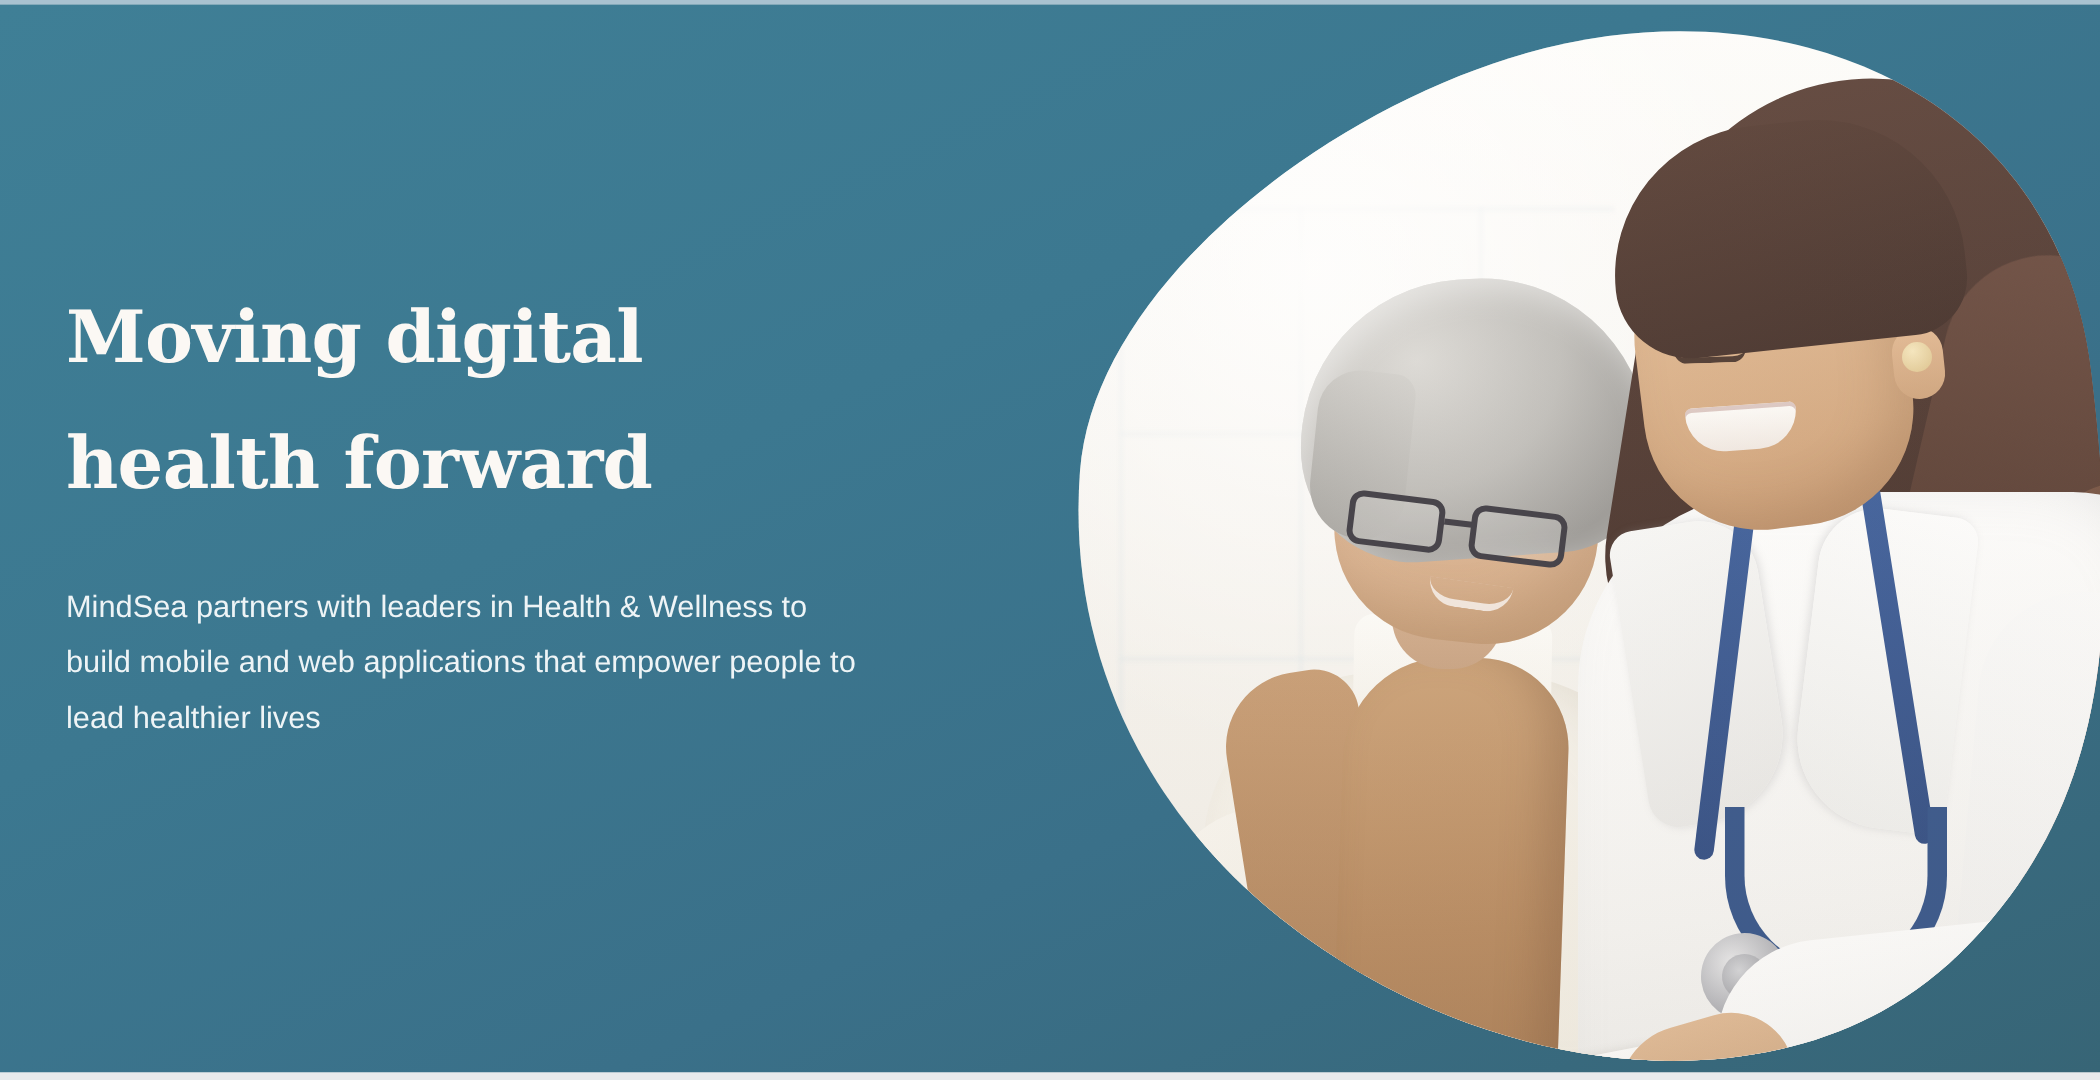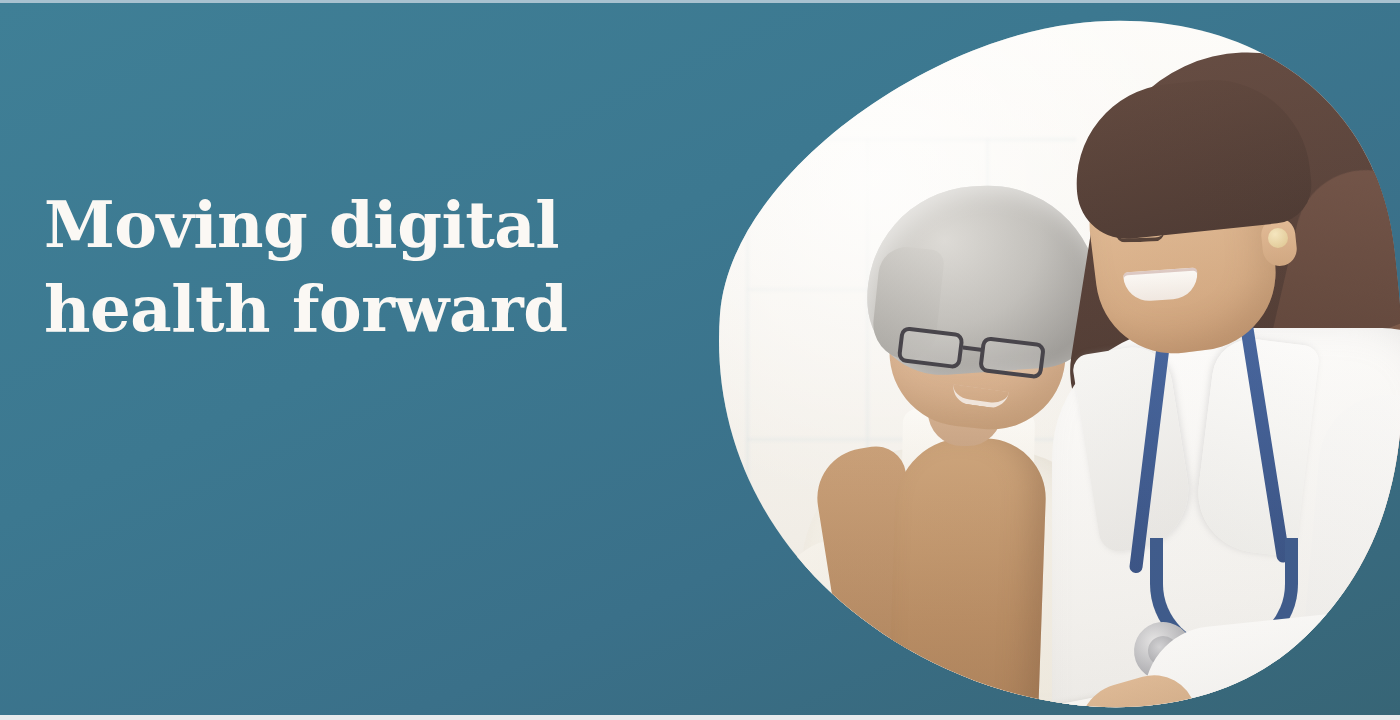--- a/index.html
+++ b/index.html
@@ -35,21 +35,21 @@
 
   
   .copy {
     position:absolute;
     left:44px; top:183px;
     width:660px;
   }
   .headline {
     font-family:"DejaVu Serif", "Liberation Serif", serif;
     font-weight:700;
-    font-size:64px;
+    font-size:48px;
     line-height:84px;
     letter-spacing:-0.5px;
     color:#fbf8f4;
     white-space:pre-line;
   }
   .subcopy {
     margin-top:35px;
     font-family:"Liberation Sans", sans-serif;
     font-weight:400;
     font-size:20.5px;
@@ -401,15 +401,18 @@
     <div class="phone"></div>
     <div class="dr-hand"></div>
     <div class="dr-finger"></div>
 
     <div class="ph-tone"></div>
   </div>
 
   <div class="copy">
     <h1 class="headline">Moving digital
 health forward</h1>
+    <p class="subcopy">MindSea partners with leaders in Health &amp; Wellness to
+build mobile and web applications that empower people to
+lead healthier lives</p>
   </div>
 
 </div>
 
 </body></html>

